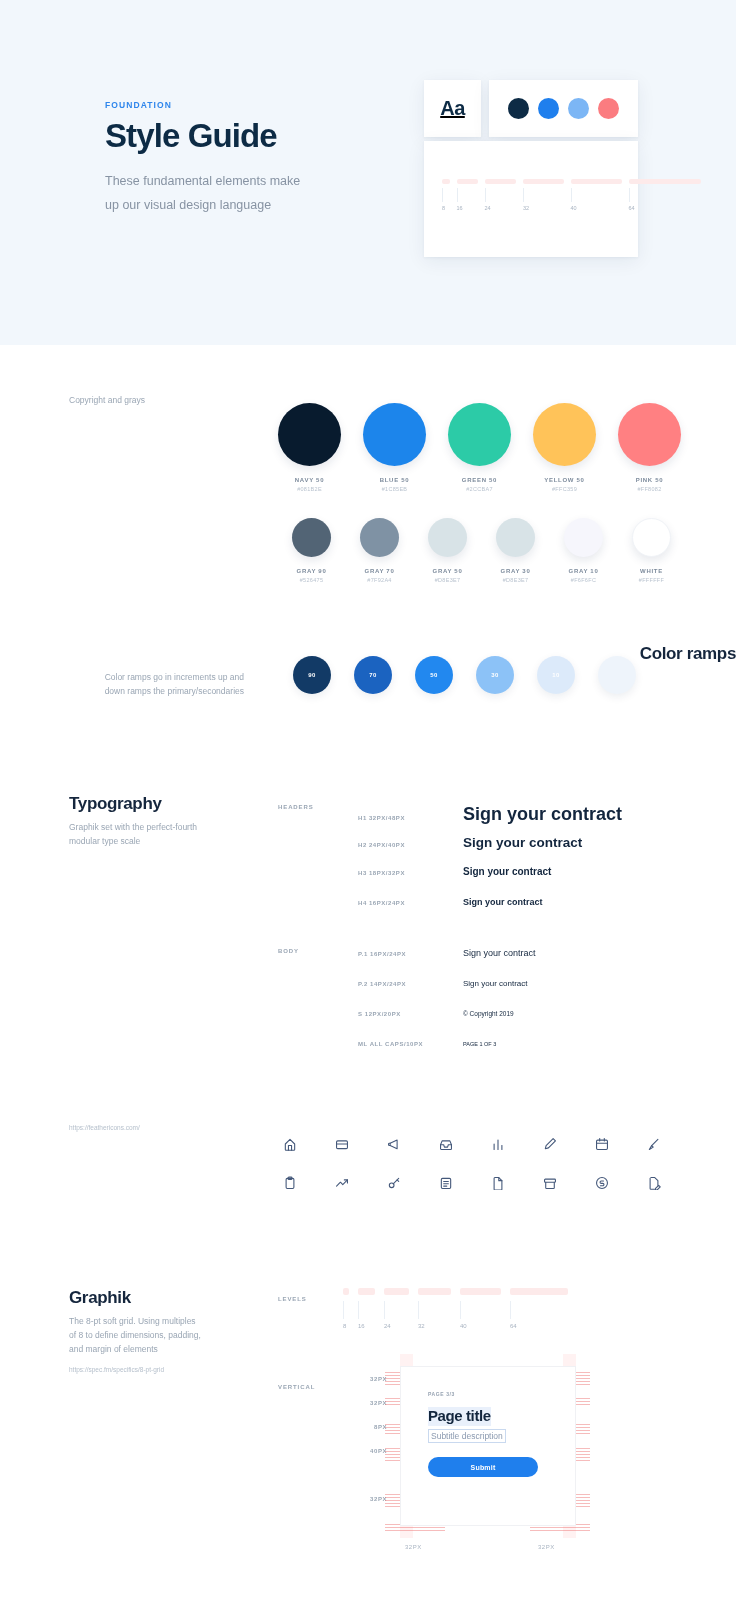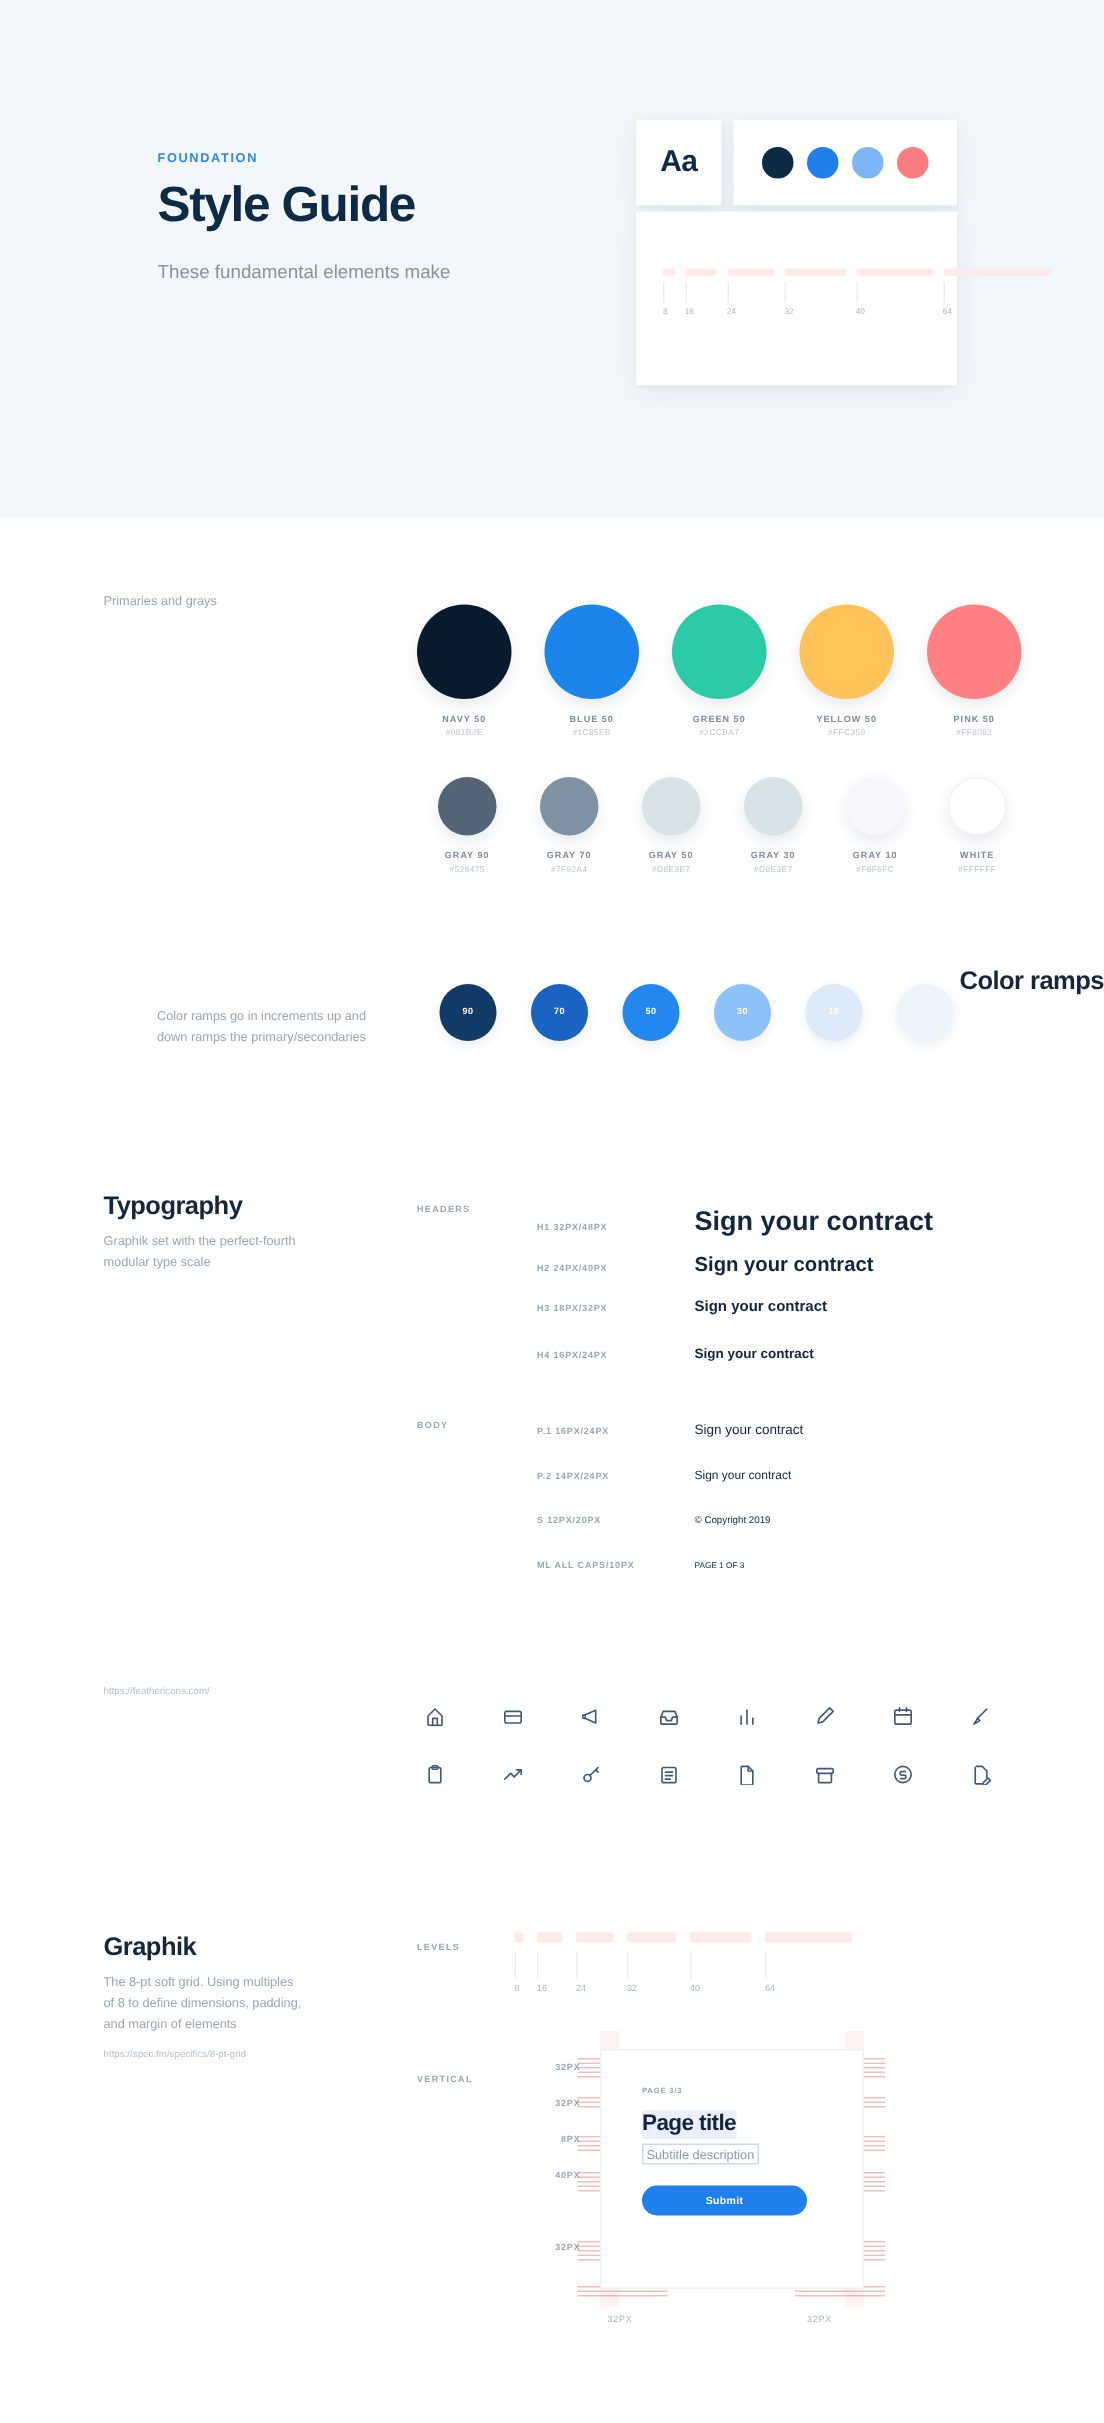--- a/index.html
+++ b/index.html
@@ -28,20 +28,21 @@
   }
   .hero-sub {
     margin-top: 14px; font-size: 12.5px; color: #8793a3;
     line-height: 1.95; max-width: 240px;
   }
 
   .card {
     background: #fff; border-radius: 0;
     box-shadow: 0 4px 18px rgba(16,42,77,0.07), 0 1px 3px rgba(16,42,77,0.05);
     position: absolute;
+    text-decoration: underline;
   }
   .card-aa {
     left: 424px; top: 80px; width: 57px; height: 57px;
     display: flex; align-items: center; justify-content: center;
   }
   .card-aa span {
     font-size: 20px; font-weight: bold; color: #0d2b45; letter-spacing: -0.5px;
   }
   .card-dots {
     left: 489px; top: 80px; width: 149px; height: 57px;
@@ -176,20 +177,21 @@
 <body>
 
 <div class="page">
 
   <div class="hero">
     <div class="hero-left">
       <div class="eyebrow">FOUNDATION</div>
       <div class="hero-title">Style Guide</div>
       <div class="hero-sub">
         <div>These fundamental elements make</div>
+        <div>up our visual design language</div>
       </div>
     </div>
 
     <div class="card card-aa">
       <span>Aa</span>
     </div>
 
     <div class="card card-dots" id="hero-dots">
         <div class="dot" style="background:#0d2b45"></div>
         <div class="dot" style="background:#1f7fed"></div>
@@ -227,21 +229,21 @@
           <div class="hl-col">
             <div class="hl-bar" style="width:72px"></div>
             <div class="hl-tick"></div>
             <div class="hl-num">64</div>
           </div>
         </div>
     </div>
   </div>
 
   <div class="section colors">
-    <div class="sec-desc">Primaries and grays</div>
+    <div class="sec-desc">Copyright and grays</div>
     <div class="swatch-row" id="primary-swatches" style="left:278px; top:10px; gap:22px;">
         <div class="swatch">
           <div class="sw-circle" style="width:63px;height:63px;background:#081B2E"></div>
           <div class="sw-name">NAVY 50</div>
           <div class="sw-hex">#081B2E</div>
         </div>
         <div class="swatch">
           <div class="sw-circle" style="width:63px;height:63px;background:#1C85EB"></div>
           <div class="sw-name">BLUE 50</div>
           <div class="sw-hex">#1C85EB</div>

